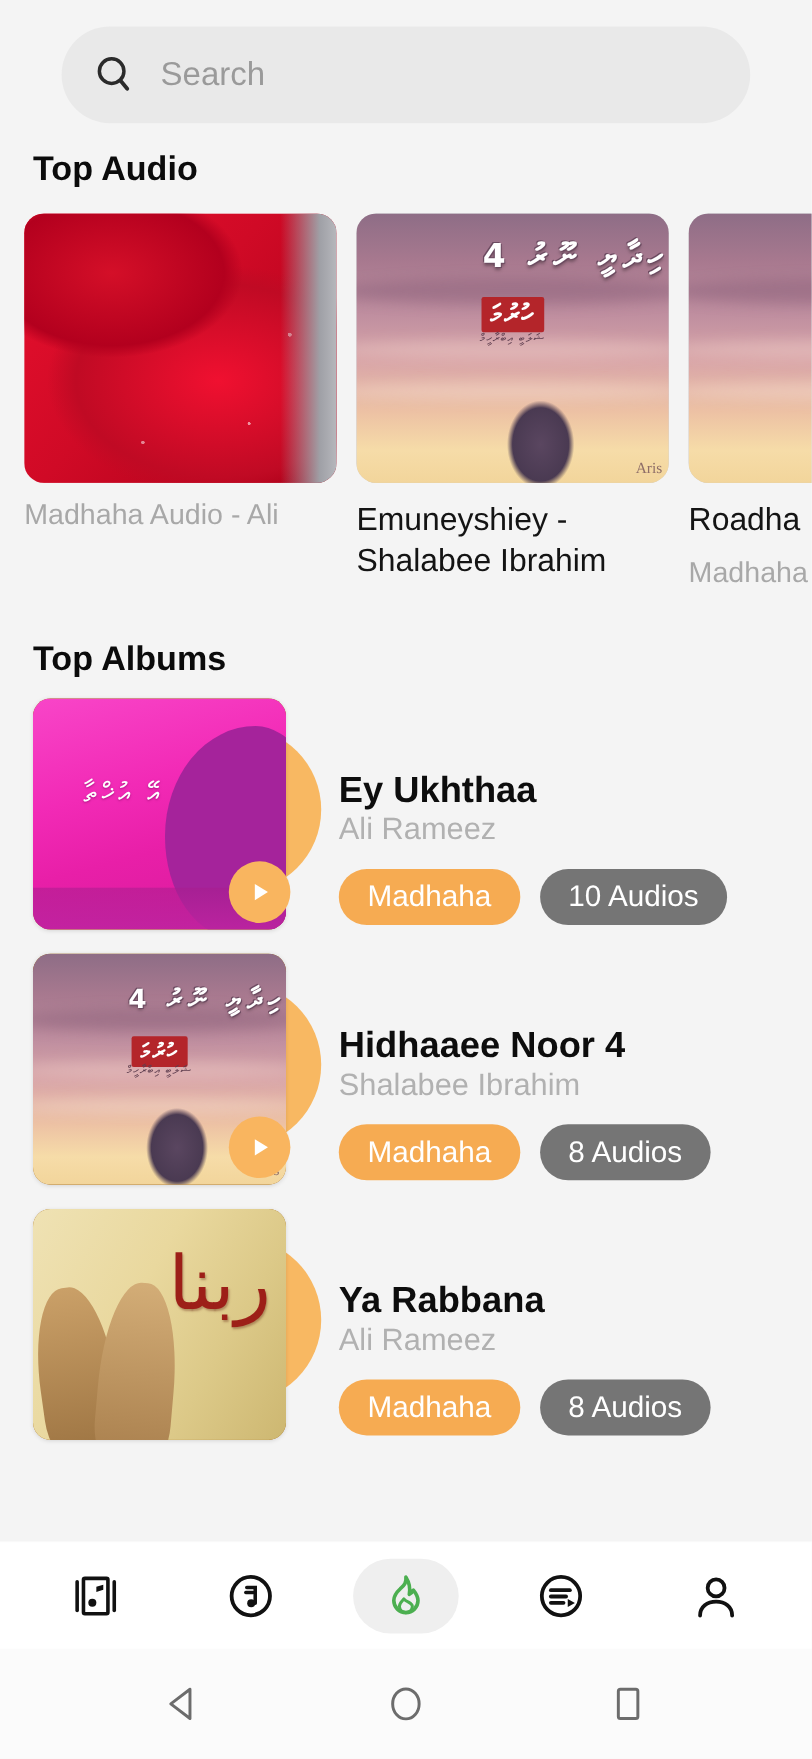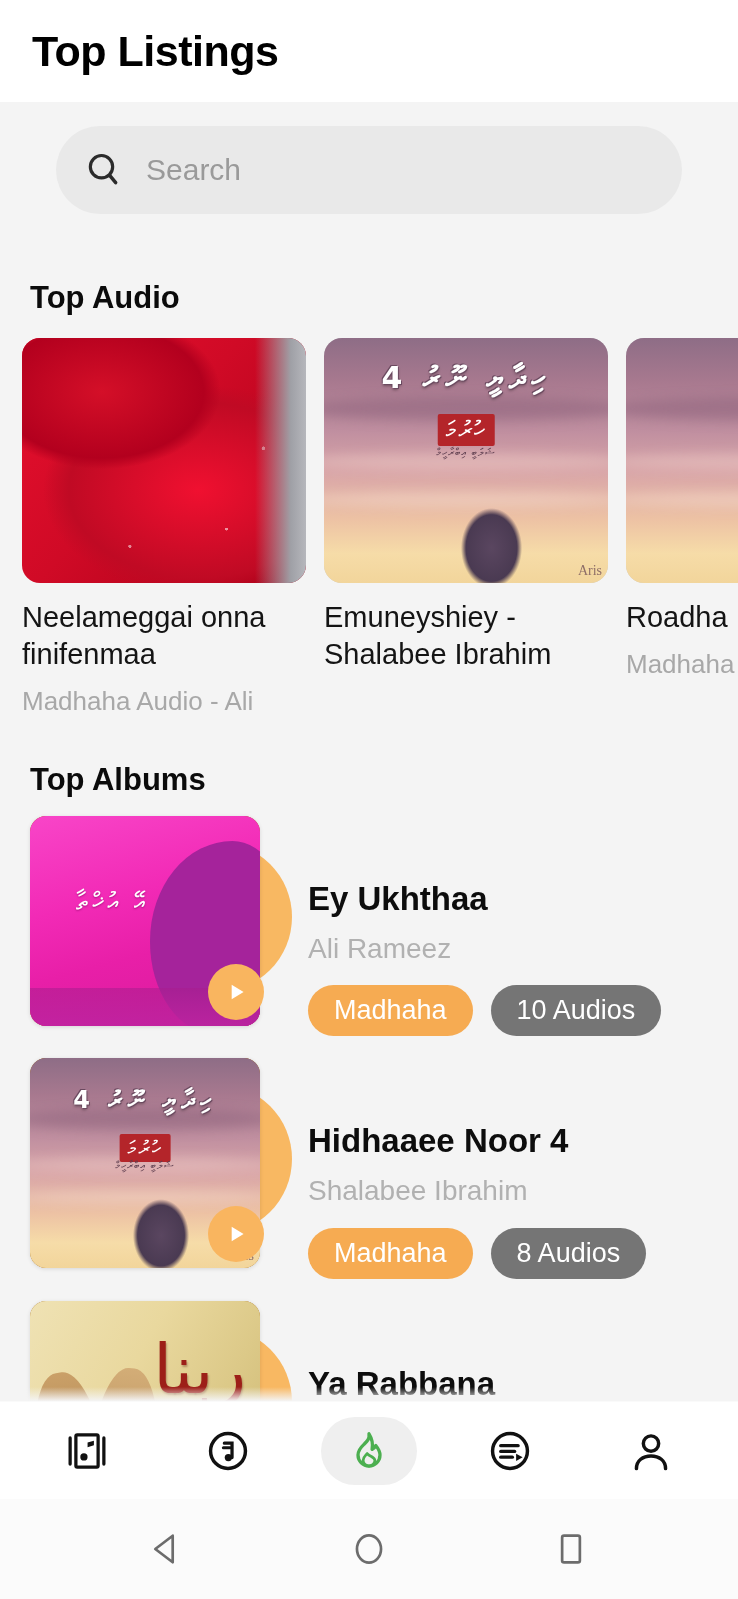--- a/index.html
+++ b/index.html
@@ -73,21 +73,21 @@
   }
   .search-input::placeholder { color: #9a9a9a; }
 
   
   .section-title {
     font-size: 31px;
     font-weight: bold;
     color: #0b0b0b;
     padding: 0 30px;
   }
-  .section-title.top-audio { margin-top: 66px; }
+  .section-title.top-audio { margin-top: 24px; }
   .section-title.top-albums { margin-top: 44px; }
 
   
   .audio-row {
     display: flex;
     gap: 18px;
     padding: 22px 0 0 22px;
     overflow: hidden;
   }
   .audio-card { width: 284px; flex: 0 0 auto; }
@@ -146,31 +146,30 @@
   .art-sky .cloud.c1 { top:24%; height:10%; background: rgba(120,80,110,.35); }
   .art-sky .cloud.c2 { top:47%; height:7%;  background: rgba(255,230,220,.30); }
   .art-sky .cloud.c3 { top:63%; height:6%;  background: rgba(255,240,225,.32); }
   .art-sky .tree {
     position:absolute; bottom:-6%; left:44%; width:30%; height:45%;
     background: radial-gradient(ellipse 50% 50% at 50% 55%, #5a4660 0%, #4a3a52 60%, rgba(74,58,82,0) 72%);
   }
   .art-sky .thaana {
     position: absolute;
     left: 0; right: 0;
-    text-align: center;
     color: #ffffff;
     text-shadow: 1px 1px 0 #6b4a60, -1px -1px 0 #6b4a60, 0 2px 3px rgba(0,0,0,.35);
     font-family: "DejaVu Sans", sans-serif;
     direction: rtl;
   }
   .art-sky .thaana.line1 { top: 9%; font-size: 30px; letter-spacing: 5px; font-weight: bold; }
   .art-sky .logo-box {
     position:absolute; top:31%; left:50%; transform:translateX(-50%);
     background:#b4252a; color:#fff; padding:2px 8px; border-radius:2px;
-    font-family:"DejaVu Sans", sans-serif; font-size:24px; letter-spacing:2px;
+    font-family:"DejaVu Sans", sans-serif; font-size:24px; letter-spacing:2px;font-weight:bold;
   }
   .art-sky .sub-thaana {
     position:absolute; top:44%; left:0; right:0; text-align:center;
     font-size:11px; color:#5d3d4e; letter-spacing:1px;
   }
   .art-sky .watermark {
     position:absolute; right:6px; bottom:4px; font-size:14px; color:#6c4a55;
     font-family:"Liberation Serif", serif; opacity:.75;
   }
 
@@ -222,21 +221,20 @@
 
   .album-info { padding-top: 28px; flex: 1 1 auto; min-width: 0; }
   .album-name {
     font-size: 33px;
     font-weight: bold;
     color: #0d0d0d;
     line-height: 1.15;
     margin-top: 36px;
   }
   .album-artist {
-    margin-top: 14px;
     font-size: 28px;
     color: #b1b1b1;
     line-height: 1.2;
   }
   .badges { display: flex; gap: 18px; margin-top: 20px; }
   .badge {
     border-radius: 26px;
     padding: 10px 26px;
     font-size: 27px;
     color: #ffffff;
@@ -324,23 +322,20 @@
     position:absolute; left:0; right:0; bottom:0; height:14px;
     background: linear-gradient(180deg, rgba(244,244,244,0), #f4f4f4);
     pointer-events:none;
   }
 </style>
 </head>
 <body>
 
 <div class="phone">
 
-  <div class="app-header">
-    <div class="app-title">Top Listings</div>
-  </div>
 
   <div class="content">
 
     <div class="search-wrap">
       <div class="search-bar">
         <svg class="search-icon" viewBox="0 0 24 24" fill="none">
           <circle cx="10.5" cy="10" r="6.7" stroke="#2b2b2b" stroke-width="1.9"></circle>
           <line x1="15.4" y1="15.2" x2="19" y2="19.6" stroke="#2b2b2b" stroke-width="2.1" stroke-linecap="round"></line>
         </svg>
         <input class="search-input" type="text" value="" placeholder="Search" style="">
@@ -348,21 +343,20 @@
     </div>
 
     <div class="section-title top-audio">Top Audio</div>
 
     <div class="audio-row">
 
       <div class="audio-card">
         <div class="audio-art">
           <div class="art-rose"></div>
         </div>
-        <div class="audio-title">Neelameggai onna finifenmaa</div>
         <div class="audio-sub">Madhaha Audio - Ali</div>
       </div>
 
       <div class="audio-card">
         <div class="audio-art">
           <div class="art-sky">
             <div class="cloud c1"></div>
               <div class="cloud c2"></div>
               <div class="cloud c3"></div>
             <div class="thaana line1">ހިދާޔީ ނޫރު 4</div>

